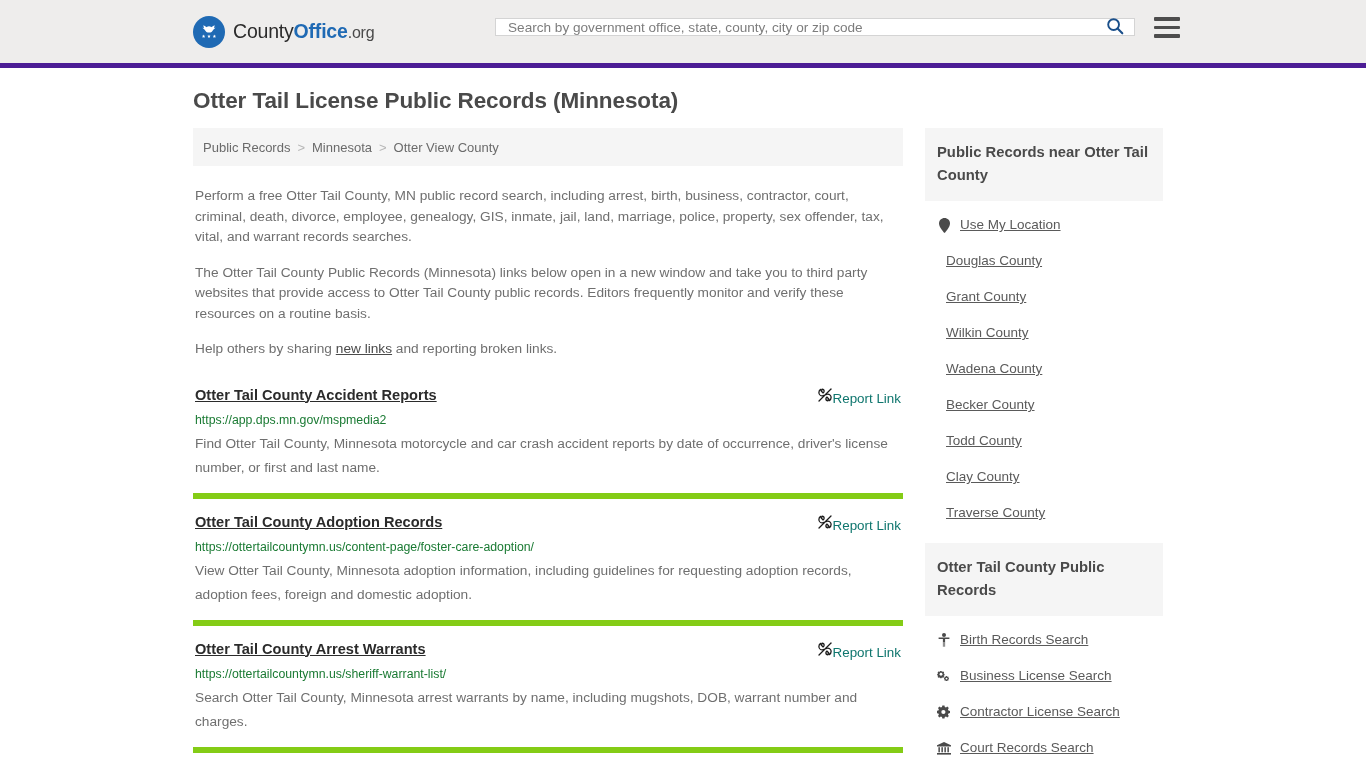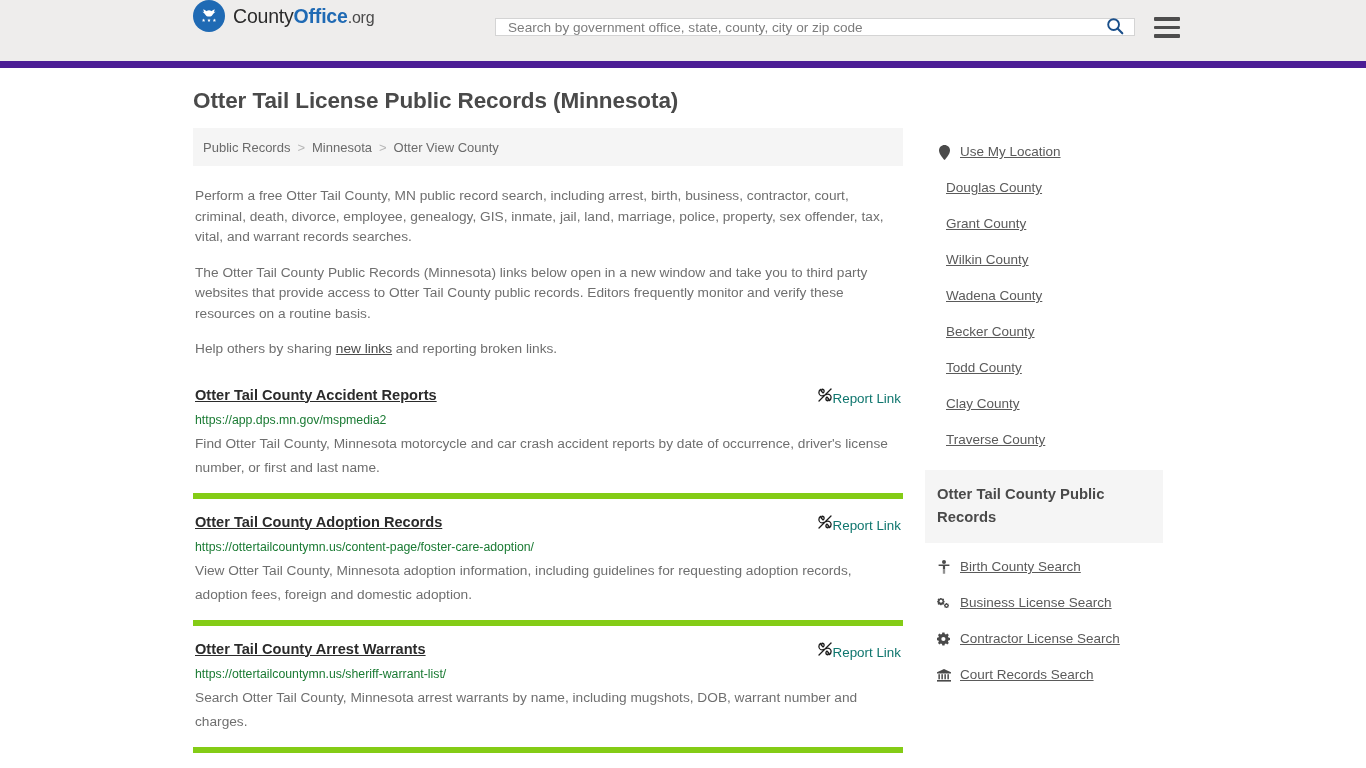--- a/index.html
+++ b/index.html
@@ -9,23 +9,23 @@
     overflow: hidden;
     background: #ffffff;
     font-family: "Liberation Sans", sans-serif;
     -webkit-font-smoothing: antialiased;
   }
 
   
   .site-header {
     height: 68px;
     background: #eeedec;
-    border-bottom: 7px solid #4c1d95;
-    display: flex;
-    align-items: flex-start;
+    border-bottom: 5px solid #4c1d95;
+    display: flex;
+    align-items: center;
     position: relative;
   }
   .logo-wrap {
     display: flex;
     align-items: center;
     margin-left: 193px;
     gap: 8px;
     text-decoration: none;
   }
   .logo-mark {
@@ -355,20 +355,21 @@
           </div>
 
         </div>
 
       </div>
     </div>
 
     <div class="side-col">
 
       <div class="panel">
+        <div class="panel-head">Public Records near Otter Tail County</div>
         <div class="panel-list">
 
           <div class="panel-row">
             <span class="row-icon">
               <svg width="11" height="15" viewBox="0 0 11 15" aria-hidden="true">
                 <path d="M5.5 0C2.5 0 0 2.4 0 5.4c0 3.9 5.5 9.6 5.5 9.6S11 9.3 11 5.4C11 2.4 8.5 0 5.5 0z" fill="#4a4a4a"></path>
               </svg>
             </span>
             <a href="#">Use My Location</a>
           </div>
@@ -413,21 +414,21 @@
         <div class="panel-head">Otter Tail County Public Records</div>
         <div class="panel-list">
 
           <div class="panel-row">
             <span class="row-icon">
               <svg width="12" height="14" viewBox="0 0 12 14" aria-hidden="true">
                 <circle cx="6" cy="2" r="2" fill="#4a4a4a"></circle>
                 <path d="M0.6 4.6h10.8v1.3H7.1v7.8H6.4V9.1H5.6v4.6H4.9V5.9H0.6z" fill="#4a4a4a"></path>
               </svg>
             </span>
-            <a href="#">Birth County Search</a>
+            <a href="#">Birth Records Search</a>
           </div>
 
           <div class="panel-row">
             <span class="row-icon">
               <svg width="15" height="14" viewBox="0 0 15 14" aria-hidden="true">
                 <path d="M5.9 4.3l-.9-.5.4-1.4-.9-.9-1.4.4-.5-.9H1.3l-.5.9L-.6 1.5l-.9.9.4 1.4-.9.5v1.3l.9.5-.4 1.4.9.9 1.4-.4.5.9h1.3l.5-.9 1.4.4.9-.9-.4-1.4.9-.5z" transform="translate(2.2,0.6)" fill="#4a4a4a"></path>
                 <circle cx="4.3" cy="5.1" r="1.5" fill="#ffffff"></circle>
                 <path d="M12.8 9.3l-.6-.3.2-.9-.6-.6-.9.2-.3-.6h-.9l-.3.6-.9-.2-.6.6.2.9-.6.3v.9l.6.3-.2.9.6.6.9-.2.3.6h.9l.3-.6.9.2.6-.6-.2-.9.6-.3z" fill="#4a4a4a"></path>
                 <circle cx="10.2" cy="9.8" r="1" fill="#ffffff"></circle>
               </svg>

